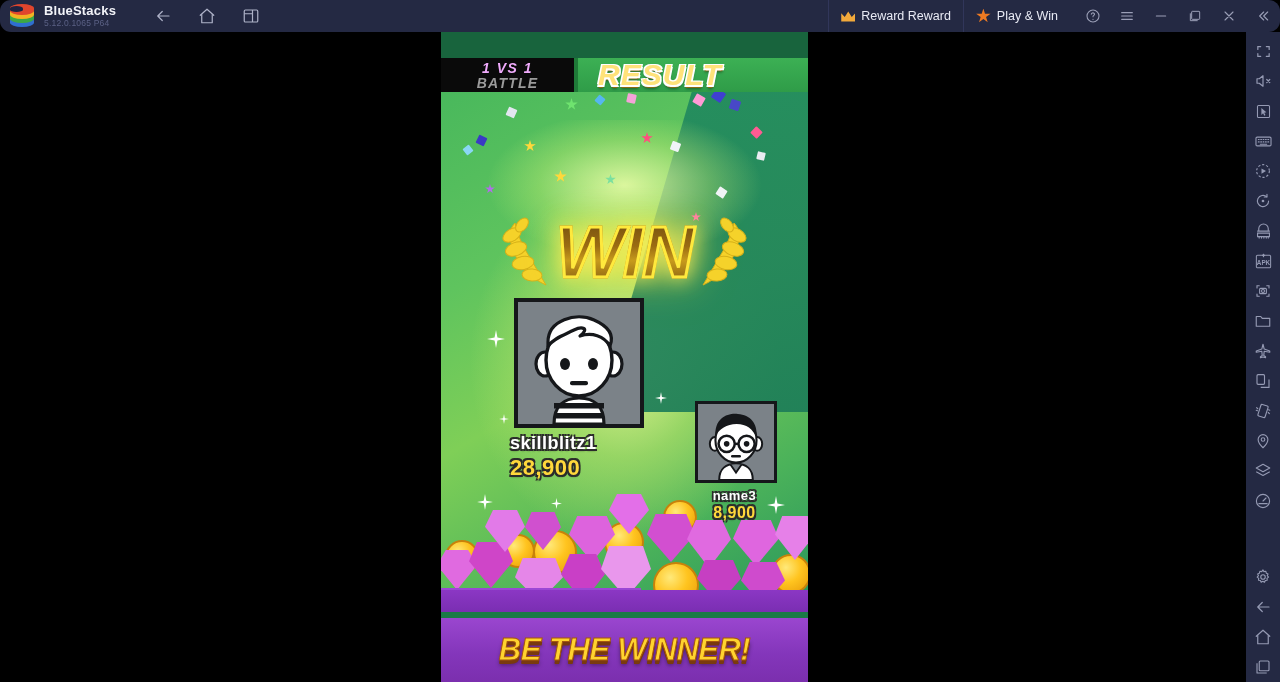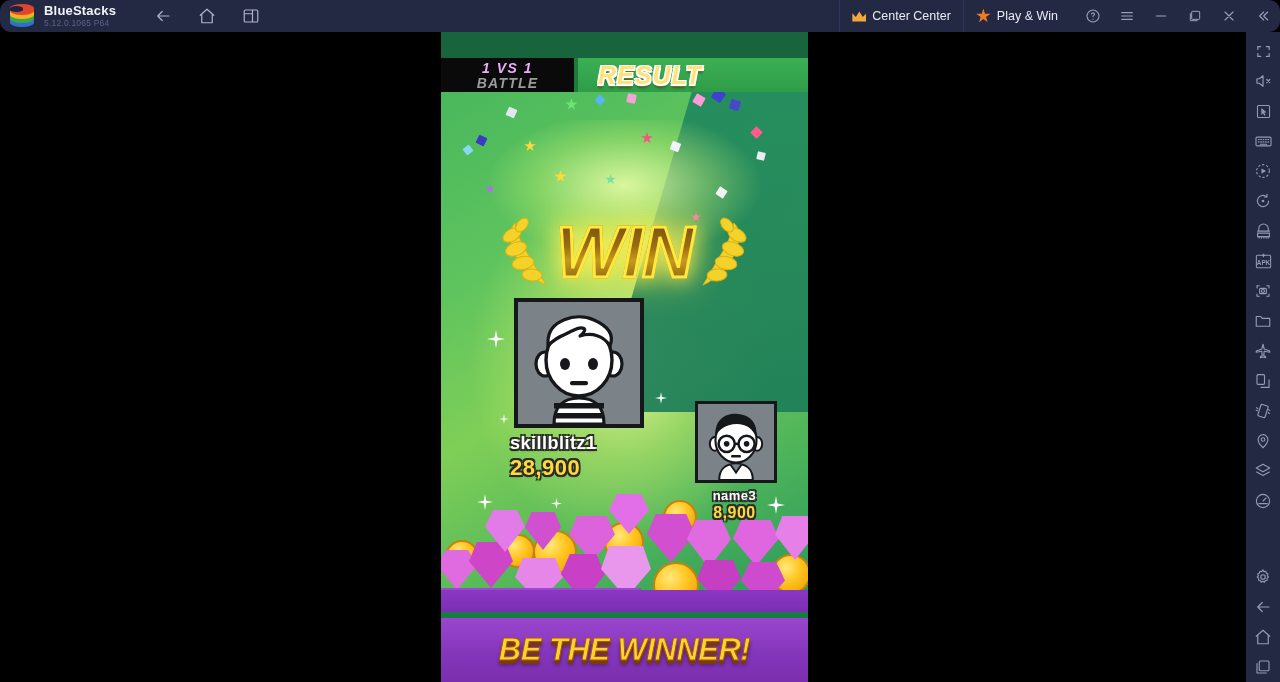--- a/index.html
+++ b/index.html
@@ -88,21 +88,21 @@
   .battle-tag .l2t {
     color: #9b9b9b; font-size: 14px; font-weight: bold; font-style: italic;
     letter-spacing: 1.2px; margin-top: 1px;
   }
   .result-wrap {
     flex: 1; background: linear-gradient(180deg,#3cb054 0%,#2f9c48 100%);
     display: flex; align-items: center; padding-left: 20px; position: relative;
     border-left: 4px solid #1f7a38;
   }
   .result-txt {
-    font-size: 25px; font-weight: bold; font-style: italic; letter-spacing: 1px;
+    font-size: 30px; font-weight: bold; font-style: italic; letter-spacing: 1px;
     color: #ffe27a;
     text-shadow: -1.5px -1.5px 0 #fff, 1.5px -1.5px 0 #fff, -1.5px 1.5px 0 #fff,
                  1.5px 1.5px 0 #fff, 0 3px 0 #8a6a12, 0 4px 3px rgba(0,0,0,.4);
   }
 
   .stage {
     position: absolute; top: 60px; left: 0; width: 367px; height: 520px;
     background:
       radial-gradient(ellipse 62% 52% at 50% 52%, rgba(230,245,150,.95) 0%, rgba(190,230,110,.55) 35%, rgba(120,200,90,0) 68%),
       linear-gradient(150deg,#49b85c 0%, #5fc45e 28%, #7fcf57 50%, #4bb25a 78%, #27955c 100%);
@@ -234,21 +234,21 @@
         </svg>
       <svg class="ti" viewBox="0 0 24 24" fill="none" stroke="#c7cbe0" stroke-width="1.6" stroke-linejoin="round">
           <rect x="3" y="4" width="18" height="16" rx="1.5"></rect>
           <path d="M14 4v16M3 9h11"></path>
         </svg>
     </div>
 
     <div class="tb-right">
       <div class="tb-pill first">
         <span class="crown"></span>
-        <span>Center Center</span>
+        <span>Reward Reward</span>
       </div>
       <div class="tb-pill">
         <span class="starbadge"></span>
         <span>Play &amp; Win</span>
       </div>
       <div class="winctl">
         <div class="wb">
           <svg width="16" height="16" viewBox="0 0 24 24" fill="none" stroke="#b9bdd4" stroke-width="1.6">
               <circle cx="12" cy="12" r="9"></circle>
               <path d="M9.5 9.2a2.6 2.6 0 013.9-1.4c1.5.9 1 2.6-.3 3.3-.8.5-1.1 1-1.1 1.9" stroke-linecap="round"></path>

